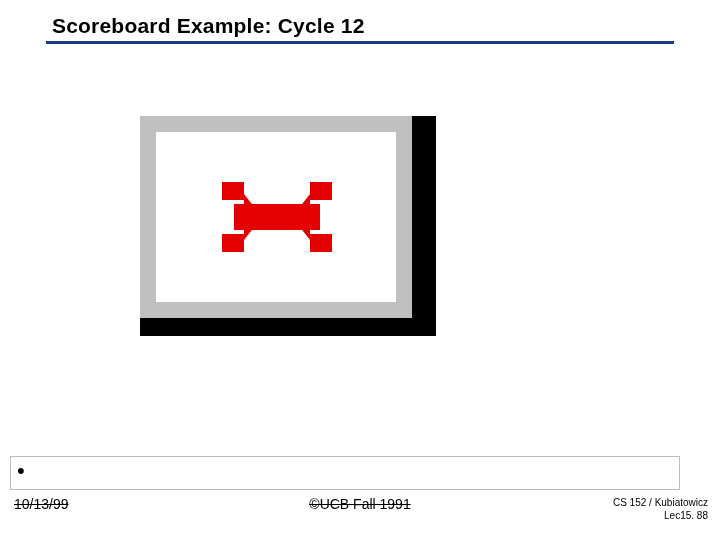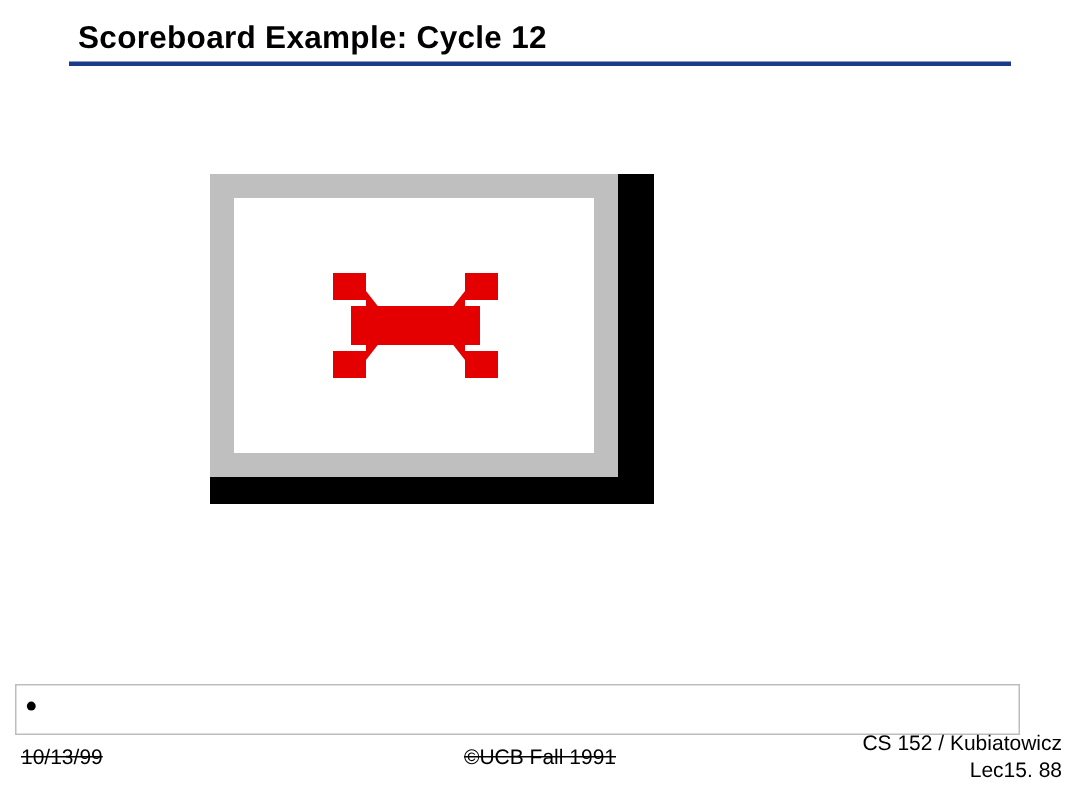--- a/index.html
+++ b/index.html
@@ -12,21 +12,21 @@
     .broken-img .outer-bottom { position: absolute; left: 0; bottom: 0; width: 296px; height: 18px; background: #000; }
     .broken-img .panel { position: absolute; left: 0; top: 0; width: 272px; height: 202px; background: #bfbfbf; }
     .broken-img .inner { position: absolute; left: 16px; top: 16px; width: 240px; height: 170px; background: #ffffff; }
     .broken-img .glyph { position: absolute; left: 66px; top: 50px; width: 110px; height: 70px; }
     .broken-img svg { width: 110px; height: 70px; display: block; }
     .bullet-wrap { position: absolute; left: 10px; top: 456px; width: 670px; height: 34px; border: 1px solid #bdbdbd; display: flex; align-items: center; padding-left: 6px; }
     .bullet-dot { font-size: 22px; color: #000; margin-right: 8px; line-height: 1; position: relative; top: -2px; }
     .bullet-text { font-family: "Comic Sans MS", "Comic Sans", cursive, sans-serif; font-size: 23px; font-weight: bold; color: #000; }
     .footer-left { position: absolute; left: 14px; bottom: 28px; font-size: 14px; color: #000; }
     .footer-center { position: absolute; left: 0; right: 0; bottom: 28px; text-align: center; font-size: 14px; color: #000; }
-    .footer-right { position: absolute; right: 12px; bottom: 18px; text-align: right; font-size: 14px; color: #000; line-height: 1.25; }
+    .footer-right { position: absolute; right: 12px; bottom: 18px; text-align: right; font-size: 10px; color: #000; line-height: 1.25; }
     .strike { text-decoration: line-through; text-decoration-thickness: 1px; }
   </style>
 </head>
 <body>
 
 <div class="slide">
 
   <div class="title-bar">
     <div class="title-text">Scoreboard Example: Cycle 12</div>
   </div>

